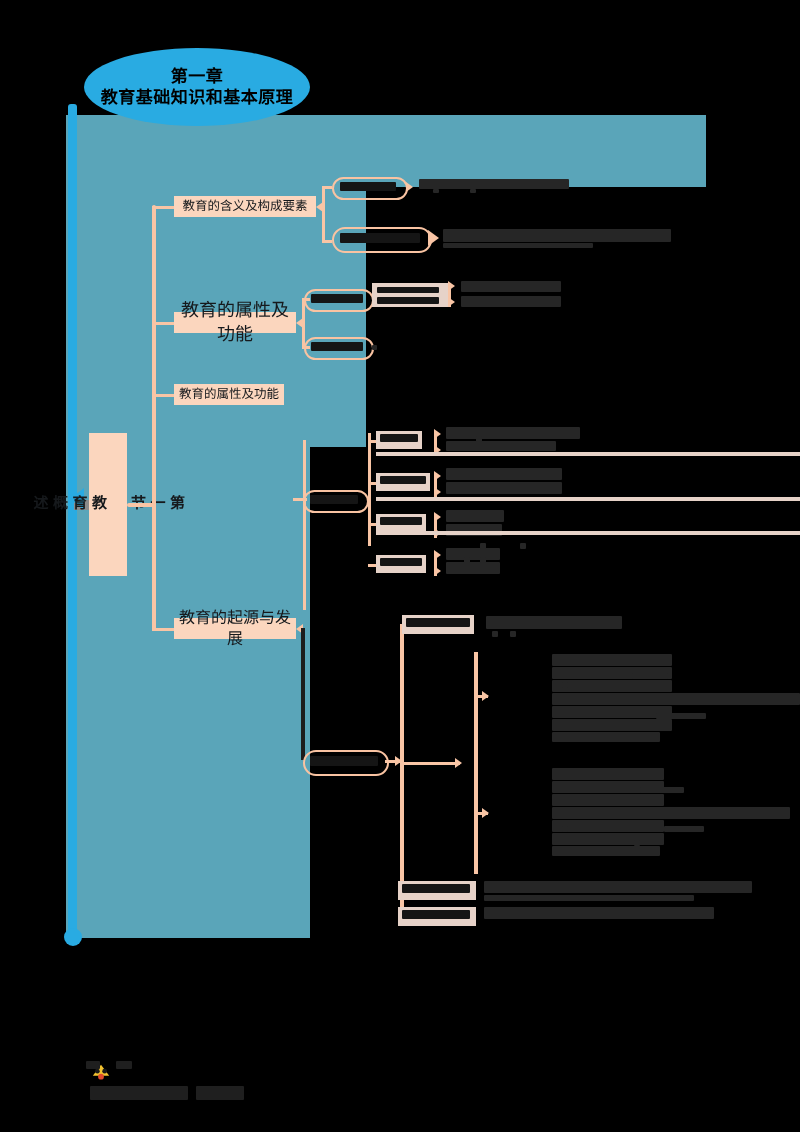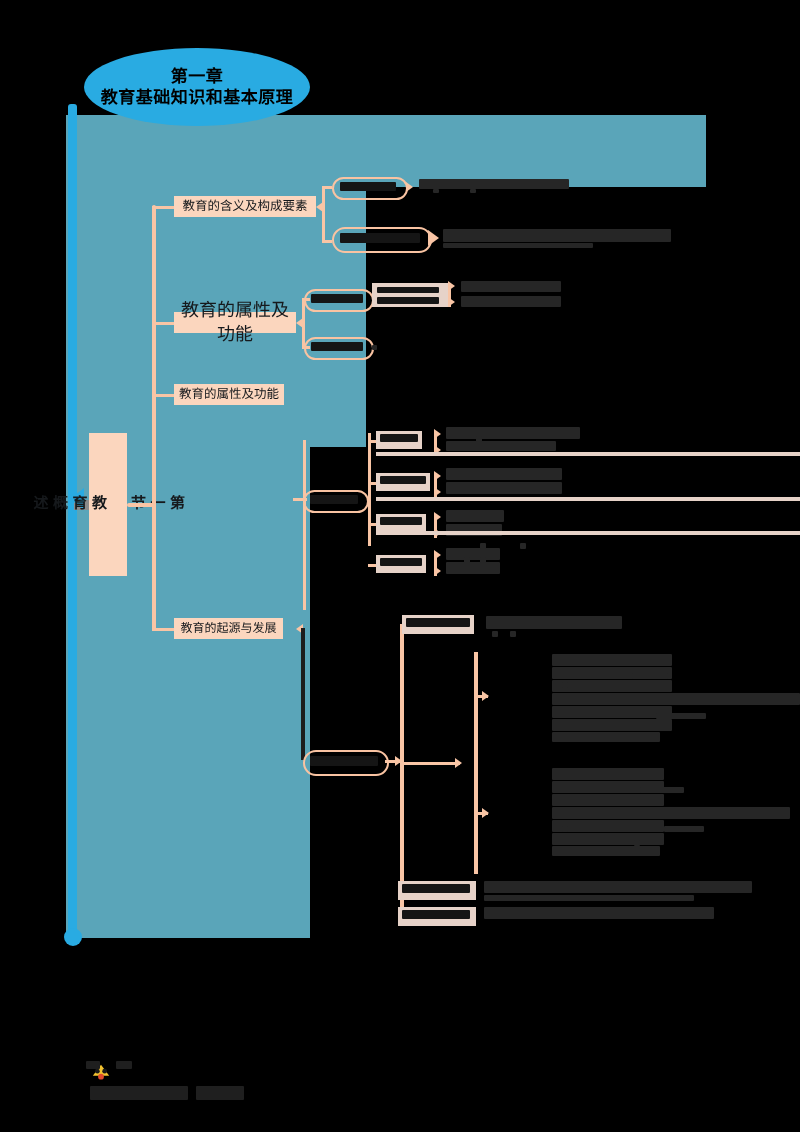--- a/index.html
+++ b/index.html
@@ -172,21 +172,21 @@
   <div class="conn h" style="left:152px;top:322px;width:22px;"></div>
   <div class="conn h" style="left:152px;top:394px;width:22px;"></div>
   <div class="conn h" style="left:152px;top:628px;width:22px;"></div>
 
   <div class="pill soft lbl" style="left:174px;top:196px;width:142px;height:21px;font-size:12.5px;">教育的含义及构成要素</div>
 
   <div class="pill soft lbl" style="left:174px;top:312px;width:122px;height:21px;font-size:18px;">教育的属性及功能</div>
 
   <div class="pill soft lbl" style="left:174px;top:384px;width:110px;height:21px;font-size:12.5px;">教育的属性及功能</div>
 
-  <div class="pill soft lbl" style="left:174px;top:618px;width:109px;height:21px;font-size:12px;">教育的起源与发展</div>
+  <div class="pill soft lbl" style="left:174px;top:618px;width:122px;height:21px;font-size:16px;">教育的起源与发展</div>
 
   <div class="arrow left" style="left:316px;top:202px;"></div>
   <div class="conn v" style="left:322px;top:186px;height:56px;"></div>
   <div class="conn h" style="left:322px;top:186px;width:10px;"></div>
   <div class="conn h" style="left:322px;top:240px;width:10px;"></div>
 
   <div class="pill outline" style="left:332px;top:177px;width:72px;height:19px;"></div>
   <div class="redact inpill" style="left:340px;top:182px;width:56px;height:9px;"></div>
 
   <div class="pill outline" style="left:332px;top:227px;width:96px;height:22px;"></div>

